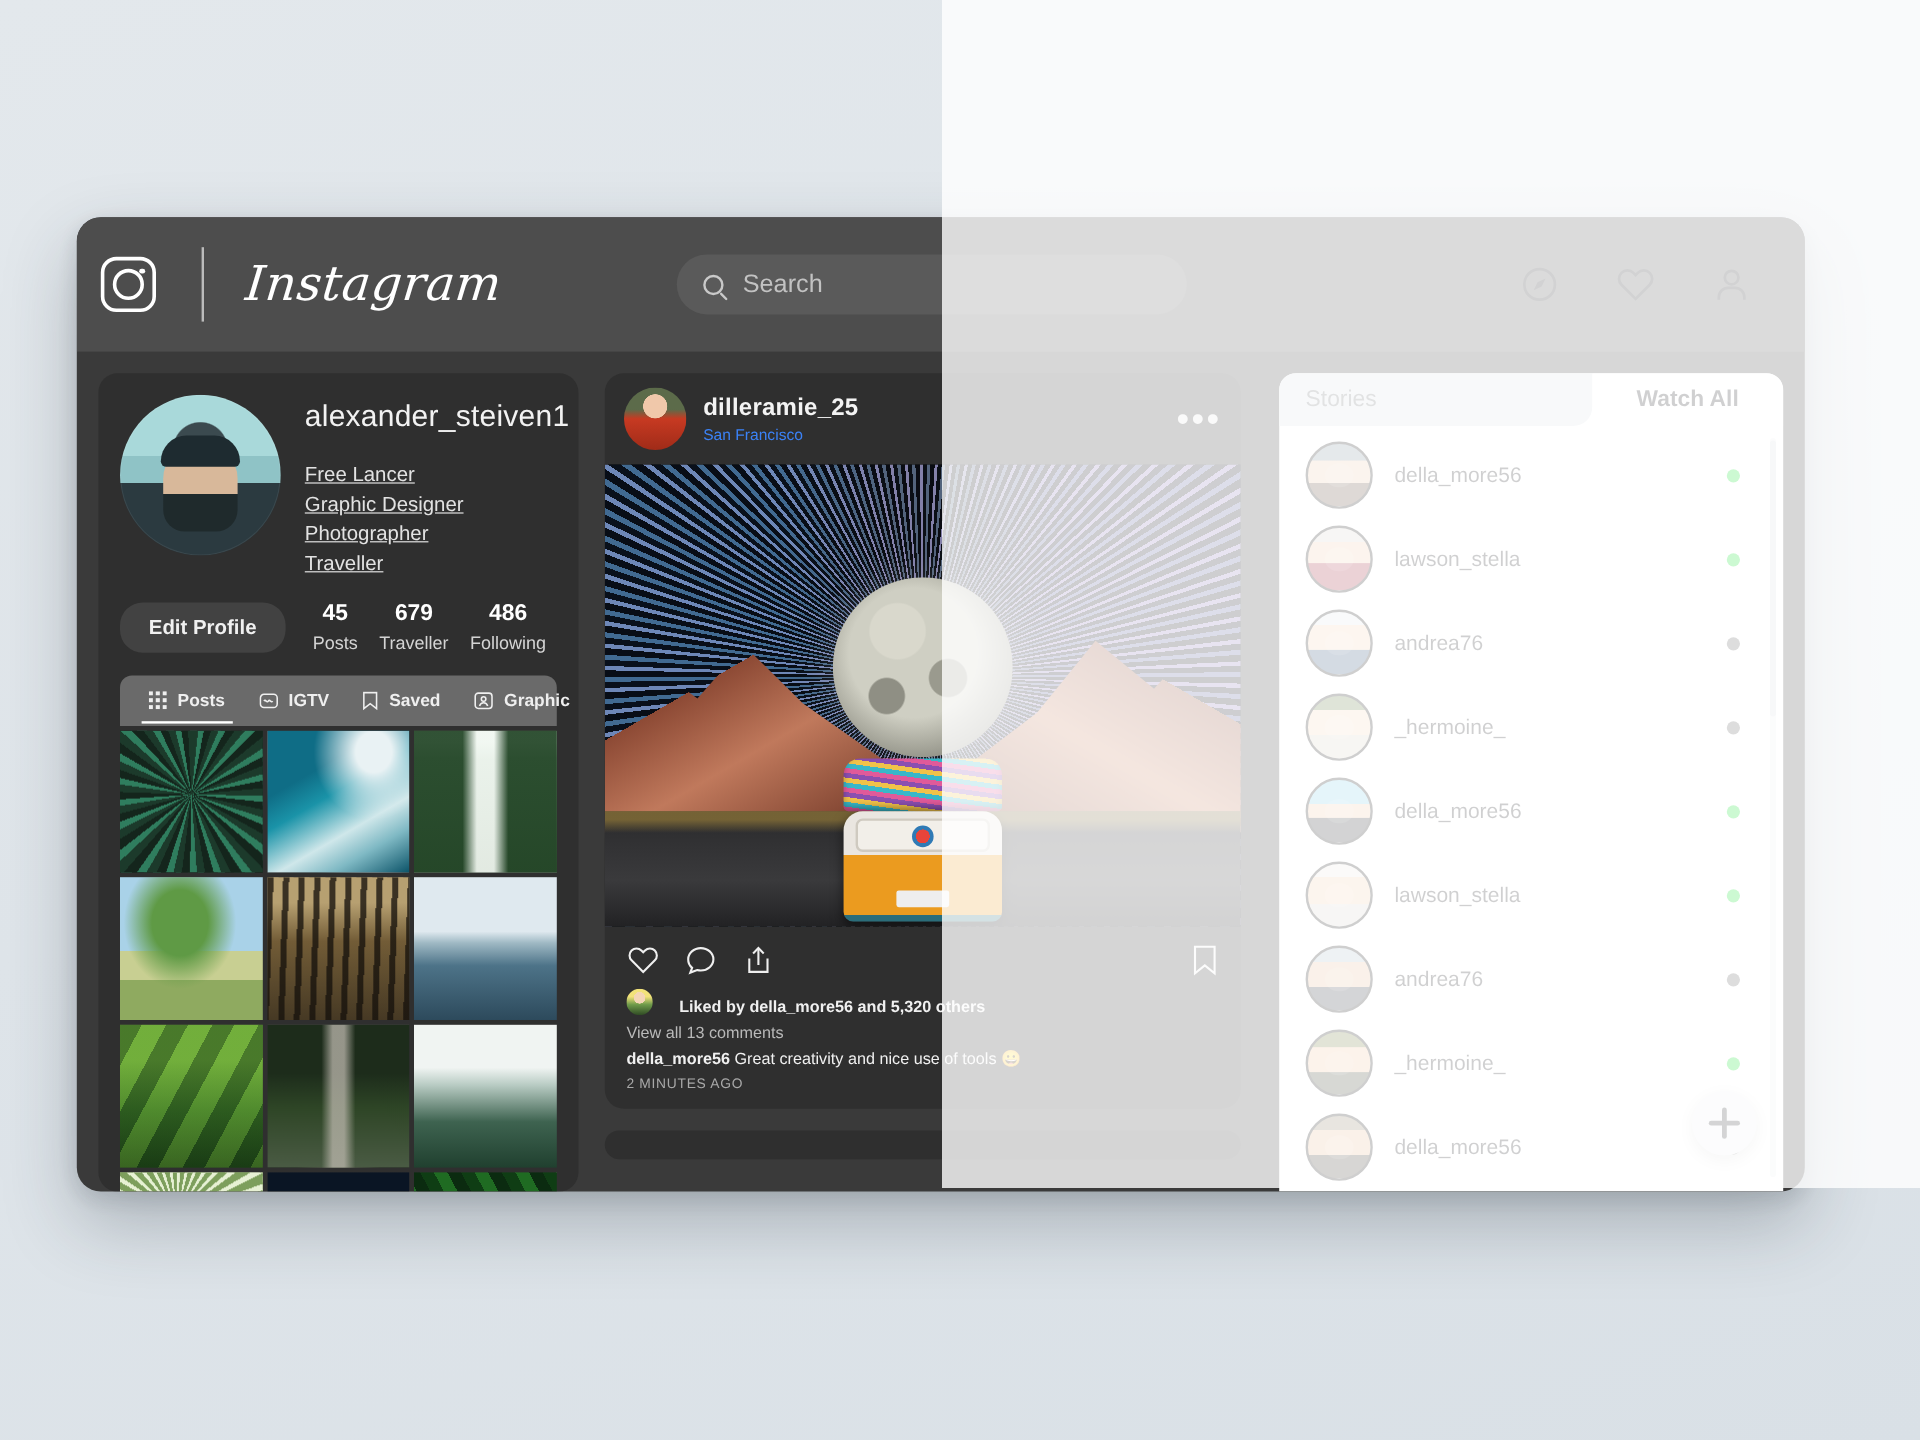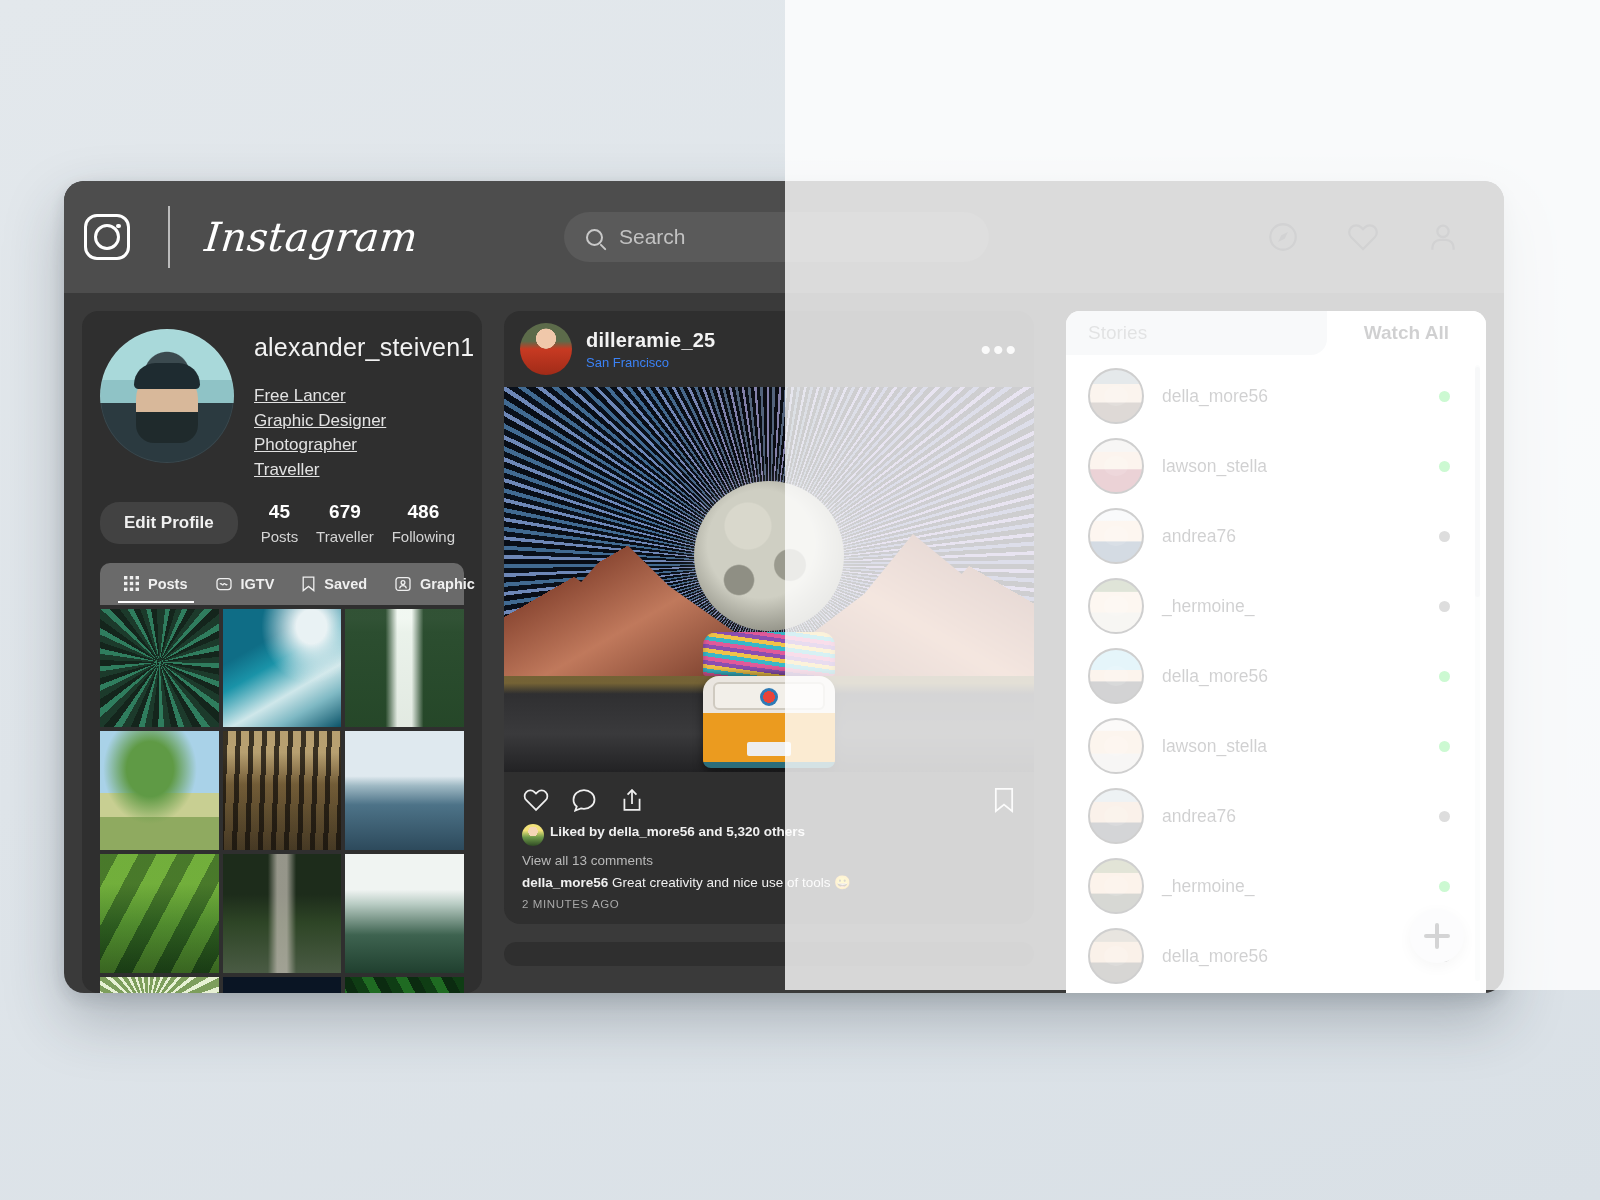--- a/index.html
+++ b/index.html
@@ -269,21 +269,21 @@
     background: #f2efe9; border: 2px solid #cfcac0; }
   .van-badge { position:absolute; left:50%; top:12px; transform:translateX(-50%);
     width: 18px; height: 18px; border-radius: 50%; background: radial-gradient(circle,#e8443a 0 45%, #2f7ab5 46% 100%); }
   .van-plate { position: absolute; left: 50%; bottom: 12px; transform: translateX(-50%);
     width: 44px; height: 14px; background:#eee; border-radius:2px; }
 
   .post-actions { display: flex; align-items: center; gap: 20px; padding: 14px 18px 10px 18px; position: relative; }
   .act { width: 28px; height: 28px; cursor: pointer; }
   .save-ico { margin-left: auto; width: 24px; height: 28px; cursor: pointer; }
   .post-body { padding: 0 18px 14px 18px; }
-  .liked-row { display: flex; align-items: flex-start; gap: 6px; }
+  .liked-row { display: flex; align-items: flex-end; gap: 22px; }
   .liked-av { width: 22px; height: 22px; border-radius: 50%;
     background: radial-gradient(circle at 50% 34%, #f4d6b6 0 26%, rgba(0,0,0,0) 27%), linear-gradient(#f2e27a 0 30%, #6e9a4a 60%, #2f4a24 100%); flex:none;}
   .liked-txt { color: #f0f0f0; font-size: 13.5px; font-weight: bold; }
   .viewall { color: #b9b9b9; font-size: 13.5px; margin-top: 7px; cursor: pointer; }
   .cmt { color: #f0f0f0; font-size: 13.5px; margin-top: 6px; }
   .cmt b { font-weight: bold; }
   .ago { color: #a8a8a8; font-size: 11.5px; margin-top: 8px; letter-spacing: .6px; }
   .cmt-input-row {
     margin-top: 10px; height: 34px; background: #4b4b4b; border-radius: 8px;
     display: flex; align-items: center; padding: 0 14px; gap: 10px;

